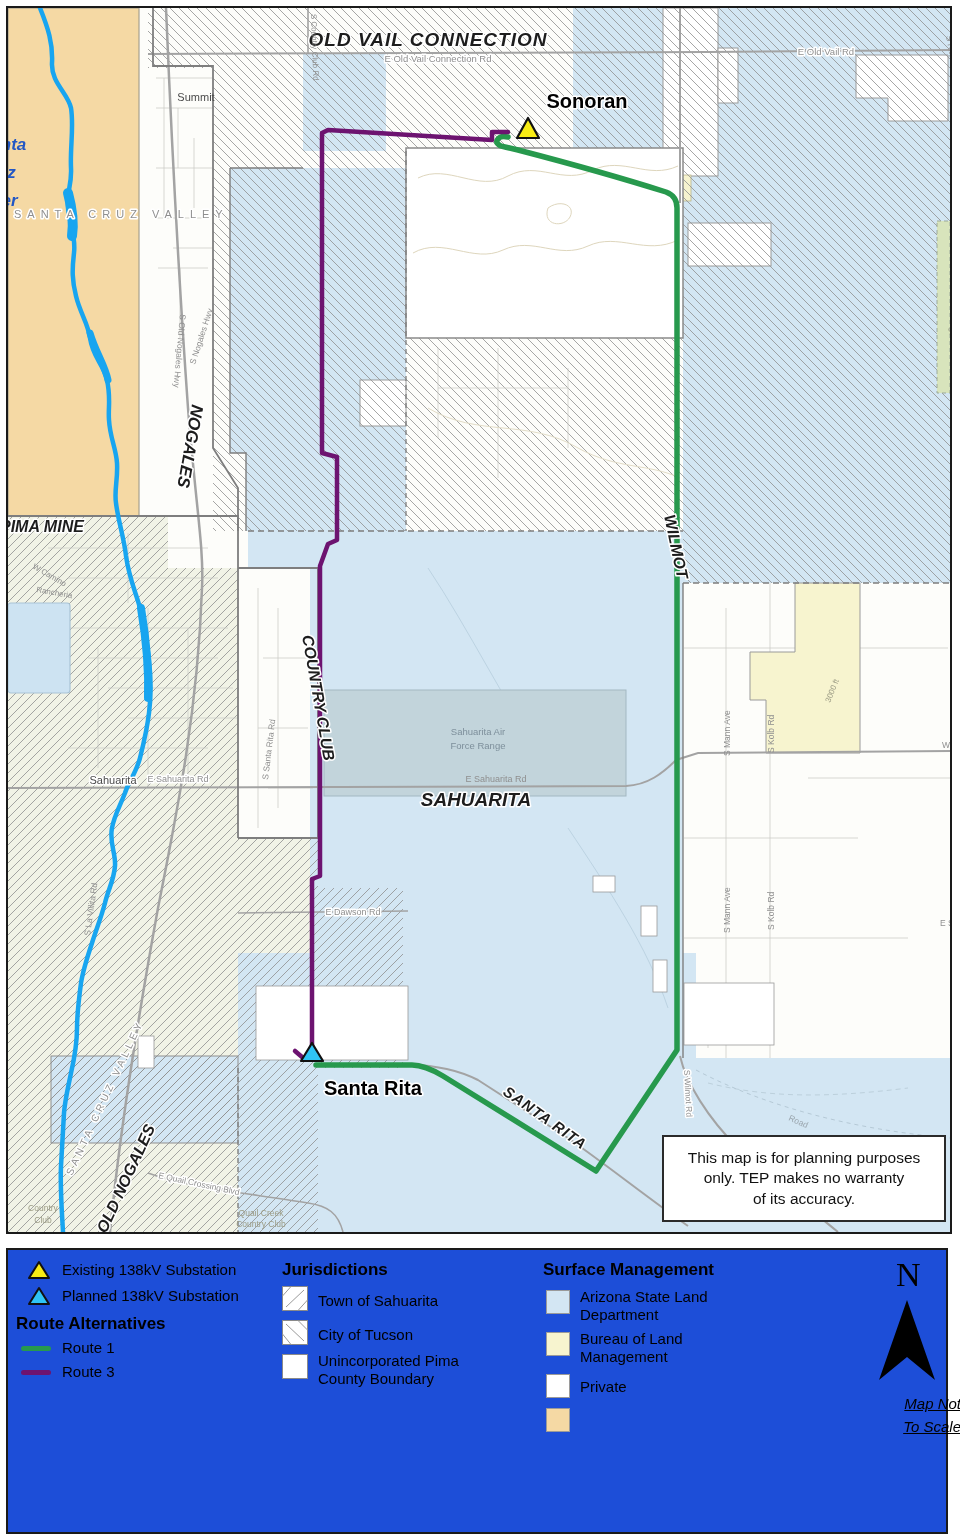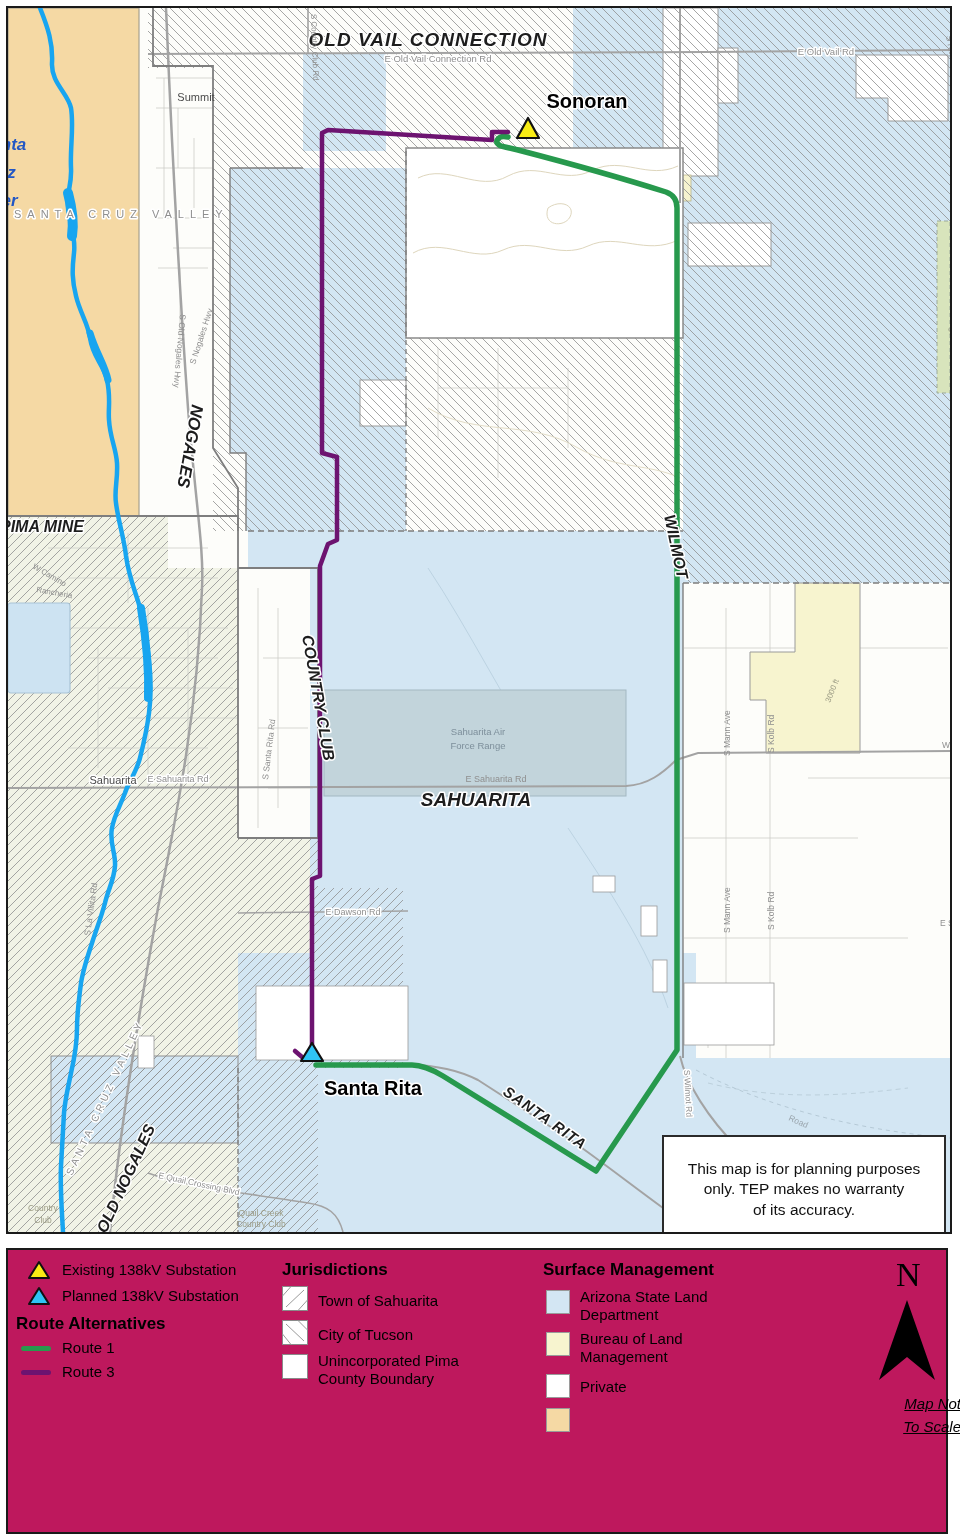--- a/index.html
+++ b/index.html
@@ -1,26 +1,26 @@
 <!DOCTYPE html>
 <html><head>
 <meta charset="utf-8">
 <style>
   html,body{margin:0;padding:0;background:#ffffff;}
   body{width:960px;height:1540px;position:relative;font-family:"Liberation Sans",sans-serif;}
   .map-frame{position:absolute;left:6px;top:6px;width:942px;height:1224px;border:2px solid #1a1a1a;background:#ef4444;overflow:hidden;}
-  .legend-frame{position:absolute;left:6px;top:1248px;width:938px;height:282px;border:2px solid #1a1a1a;background:#be185d;}
+  .legend-frame{position:absolute;left:6px;top:1248px;width:938px;height:282px;border:2px solid #1a1a1a;background:#1d4ed8;}
   svg text{font-family:"Liberation Sans",sans-serif;}
   .halo{paint-order:stroke;stroke:#ffffff;stroke-width:3px;stroke-linejoin:round;}
   .big{font-style:italic;font-weight:bold;fill:#1d1d1d;}
   .sub{font-weight:bold;fill:#000000;}
   .town{fill:#4a4a4a;}
   .rd{fill:#8f8f8f;}
   .ct{fill:#9b9b84;}
-  .disclaimer{position:absolute;left:654px;top:1127px;width:272px;background:#ffffff;border:2px solid #2a2a2a;padding:22px 4px;text-align:center;font-size:15.5px;line-height:1.32;color:#111;}
+  .disclaimer{position:absolute;left:654px;top:1127px;width:272px;background:#ffffff;border:2px solid #2a2a2a;padding:11px 4px;text-align:center;font-size:15.5px;line-height:1.32;color:#111;}
   
   .lg-abs{position:absolute;}
   .lg-title{font-weight:bold;font-size:17px;color:#000;}
   .lg-label{font-size:15px;color:#000;line-height:18px;}
   .swatch-box{width:24px;height:23px;background:#fff;border:1px solid #8a8a8a;}
   .fill-box{width:22px;height:22px;border:1px solid #9a9a9a;}
   .route-swatch{width:30px;height:5px;border-radius:3px;}
   .north-n{font-family:"Liberation Serif","DejaVu Serif",serif;font-size:34px;color:#000;}
   .scale-note{font-style:italic;font-size:15px;color:#000;text-align:right;line-height:23px;text-decoration:underline;}
 </style>

